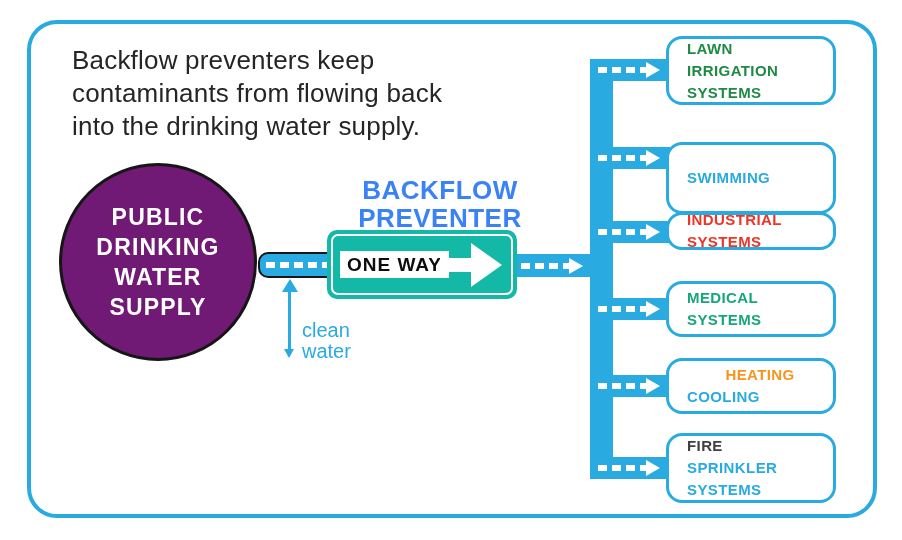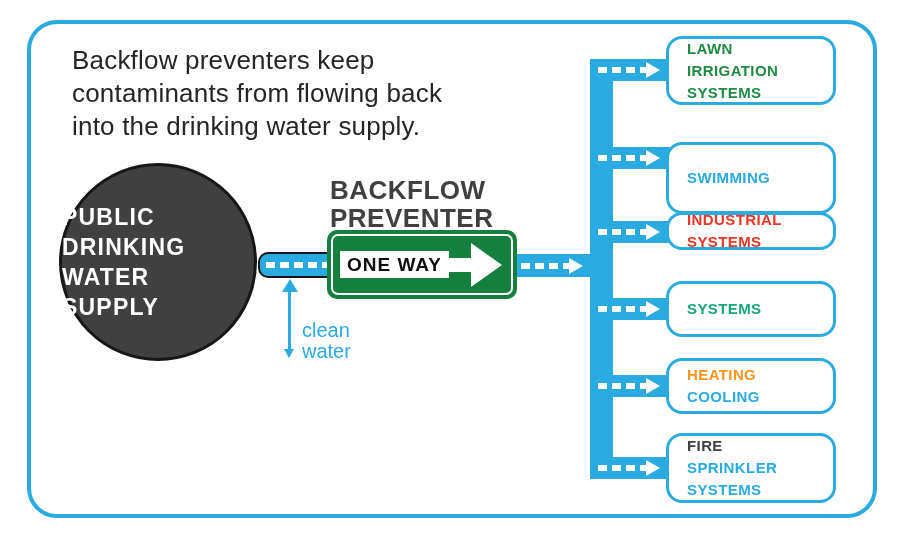--- a/index.html
+++ b/index.html
@@ -6,22 +6,22 @@
   body { background:#ffffff; font-family:"Liberation Sans", sans-serif; }
   #canvas { position:relative; width:902px; height:540px; background:#ffffff; overflow:hidden; }
 
   .frame { position:absolute; left:27px; top:20px; width:850px; height:498px;
            border:4px solid #29ABE2; border-radius:30px; background:#ffffff; }
 
   .intro { position:absolute; left:72px; top:44px; font-size:26px; line-height:33px;
            color:#262424; letter-spacing:0.2px; }
 
   .supply-circle { position:absolute; left:59px; top:163px; width:198px; height:198px;
-            border-radius:50%; background:#404040; border:3px solid #161616;
-            display:flex; flex-direction:column; justify-content:center; }
+            border-radius:50%; background:#701a75; border:3px solid #161616;
+            display:flex; flex-direction:column; align-items:center; justify-content:center; }
   .supply-circle span { color:#ffffff; font-weight:bold; font-size:23px; line-height:30px;
             letter-spacing:1.2px; }
 
   
   .pipe { position:absolute; background:#29ABE2; }
   .pipe-supply { left:258px; top:252px; width:84px; height:26px;
                  border:2px solid #161616; border-radius:10px 0 0 10px; }
   .pipe-outlet { left:515px; top:254px; width:98px; height:23px; }
   .pipe-main   { left:590px; top:59px;  width:23px; height:420px; }
   .pipe-branch { left:590px; width:80px; height:22px; }
@@ -29,24 +29,24 @@
   .dash-strip { position:absolute; height:6px; top:50%; transform:translateY(-50%);
                 background:repeating-linear-gradient(90deg,#ffffff 0 9px,transparent 9px 14px); }
   .dash-arrow { position:absolute; top:50%; transform:translateY(-50%);
                 display:flex; align-items:center; }
   .dash-arrow .dashes { width:48px; height:6px;
                 background:repeating-linear-gradient(90deg,#ffffff 0 9px,transparent 9px 14px); }
   .dash-arrow .head { width:0; height:0; border-top:8px solid transparent;
                 border-bottom:8px solid transparent; border-left:14px solid #ffffff; }
 
   
-  .preventer-label { position:absolute; left:330px; top:176px; width:220px; text-align:left;
-                font-size:26px; line-height:28px; font-weight:bold; color:#404040; letter-spacing:0.5px; }
+  .preventer-label { position:absolute; left:330px; top:176px; width:220px; text-align:center;
+                font-size:26px; line-height:28px; font-weight:bold; color:#3b82f6; letter-spacing:0.5px; }
   .sign { position:absolute; left:327px; top:230px; width:190px; height:69px;
-          background:#15803d; border-radius:10px; z-index:5; }
+          background:#14b8a6; border-radius:10px; z-index:5; }
   .sign::before { content:""; position:absolute; left:4px; top:4px; right:4px; bottom:4px;
           border:2.5px solid #ffffff; border-radius:7px; }
   .sign .oneway-box { position:absolute; left:13px; top:21px; height:27px; background:#ffffff;
           display:flex; align-items:center; padding:0 7px; }
   .sign .oneway-box span { color:#0d0d0d; font-weight:800; font-size:19px; letter-spacing:1px; }
   .sign svg { position:absolute; left:113px; top:10px; }
 
   
   .cw-line { position:absolute; left:288px; top:290px; width:3px; height:59px; background:#29ABE2; }
   .cw-head-up { position:absolute; left:282px; top:279px; width:0; height:0;
@@ -165,25 +165,26 @@
   <div class="dest-box" style="top:130px; height:72px;margin-top:12px;">
     <span style="color: rgb(41, 171, 226);">SWIMMING</span>
   </div>
 
   <div class="dest-box" style="top:212px; height:38px;">
     <span style="color: rgb(238, 52, 36);">INDUSTRIAL</span>
     <span style="color: rgb(238, 52, 36);">SYSTEMS</span>
   </div>
 
   <div class="dest-box" style="top:281px; height:56px;">
+    <span style="color: rgb(23, 166, 122);">MEDICAL</span>
     <span style="color: rgb(23, 166, 122);">SYSTEMS</span>
   </div>
 
   <div class="dest-box" style="top:358px; height:56px;">
-    <span style="color: rgb(247, 148, 29);">HEATING</span>
+    <span style="color: rgb(247, 148, 29); text-align: center;">HEATING</span>
     <span style="color: rgb(41, 171, 226);">COOLING</span>
   </div>
 
   <div class="dest-box" style="top:433px; height:70px;">
     <span style="color: #404040;">FIRE</span>
     <span style="color: rgb(41, 171, 226);">SPRINKLER</span>
     <span style="color: rgb(41, 171, 226);">SYSTEMS</span>
   </div>
 
 </div>

